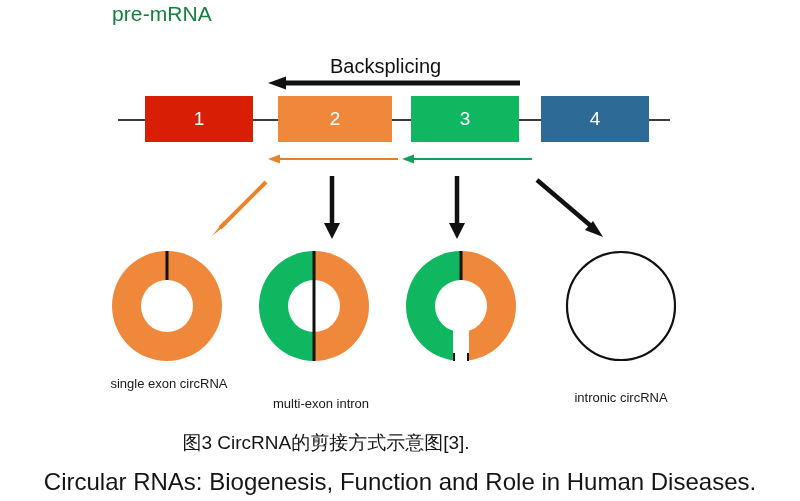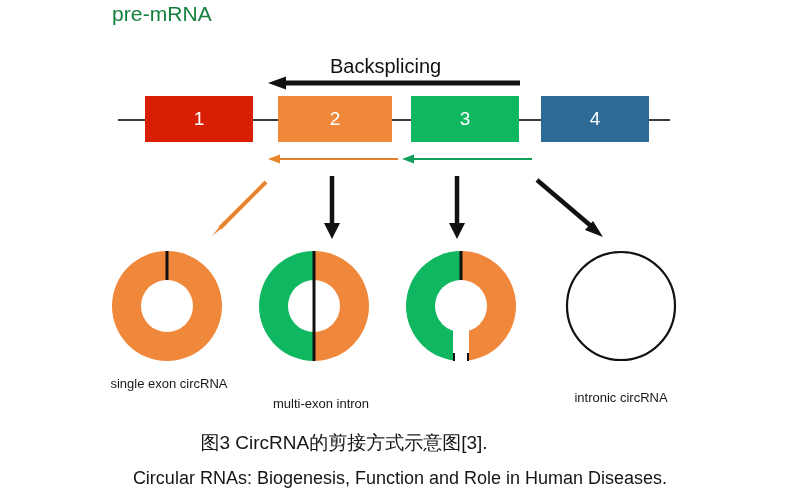--- a/index.html
+++ b/index.html
@@ -105,28 +105,27 @@
 
   
   #figure-caption {
     left: 0;
     top: 430px;
     width: 652px;
     text-align: center;
     font-size: 19px;
     color: #151515;
     font-family: "Liberation Sans", "DejaVu Sans", sans-serif;
-    padding-left: 18px;
   }
   #reference-caption {
     left: 0;
     top: 468px;
     width: 800px;
     text-align: center;
-    font-size: 18px;
+    font-size: 24px;
     color: #151515;
     white-space: nowrap;
   }
 </style>
 </head>
 <body>
 
 <div id="page">
 
   <div class="abs" id="pre-mrna-title">pre-mRNA</div>

